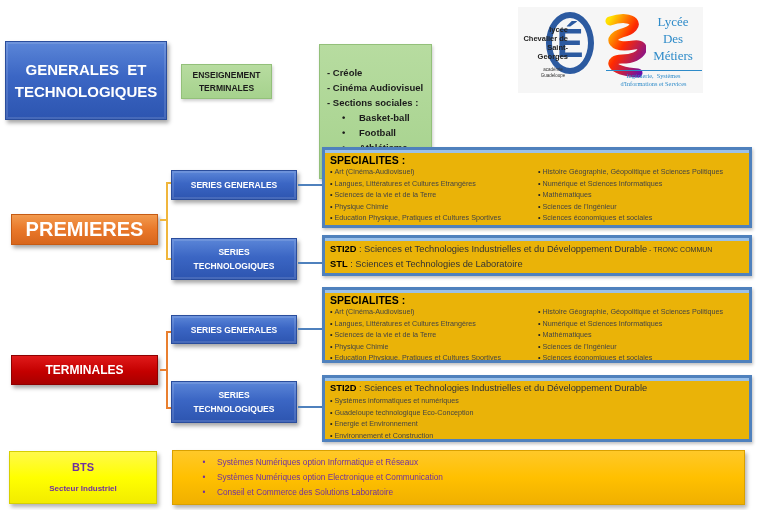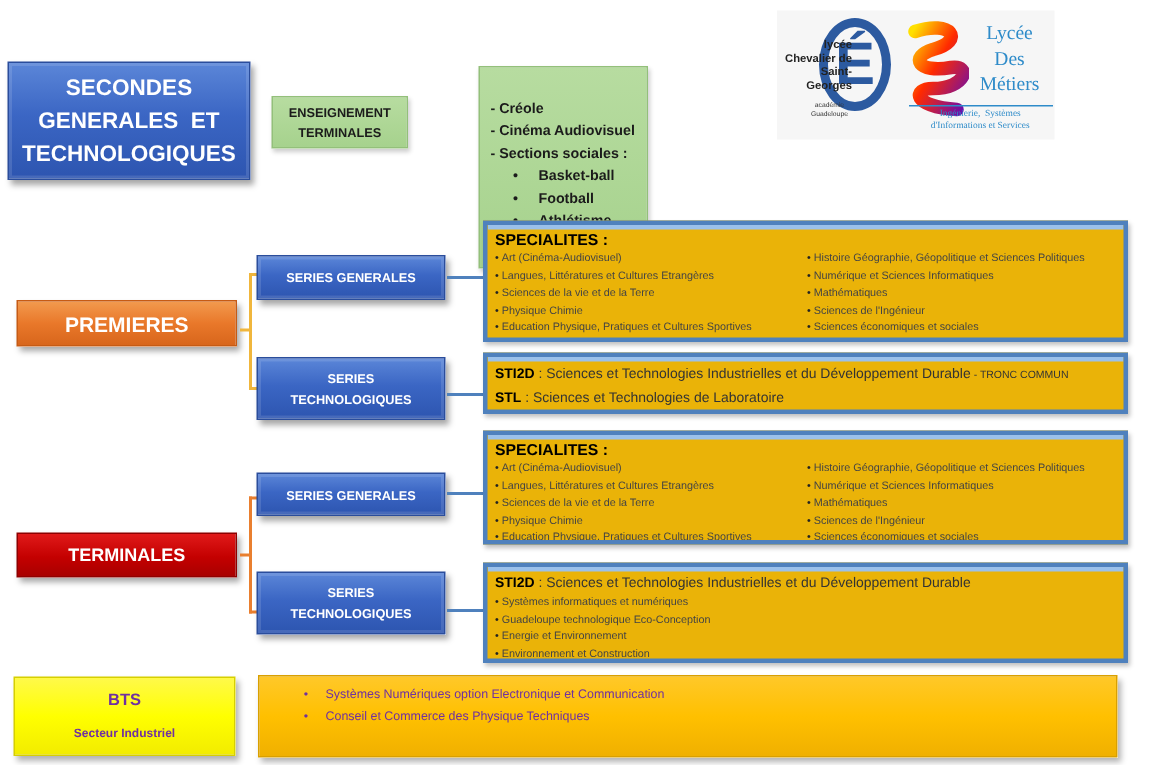--- a/index.html
+++ b/index.html
@@ -60,21 +60,20 @@
     box-shadow: 2px 3px 4px rgba(0,0,0,0.3);
     color: #7030a0;
   }
   .gold-box ul { list-style: none; font-size: 8.3px; line-height: 15px; }
   .gold-box li::before { content: "\2022"; color: #7030a0; display: inline-block; width: 26px; text-align: center; }
 </style>
 </head>
 <body>
 
 <div class="abs blue-box" style="left:5px; top:41px; width:162px; height:79px; font-size:15px; line-height:22px;">
-  <div>SECONDES</div>
   <div style="white-space:pre;">GENERALES  ET</div>
   <div>TECHNOLOGIQUES</div>
 </div>
 
 <div class="abs green-box" style="left:181px; top:64px; width:91px; height:35px; font-size:8.5px; line-height:13px; text-align:center; padding-top:4px;">
   <div>ENSEIGNEMENT</div>
   <div>TERMINALES</div>
 </div>
 
 <div class="abs green-box" style="left:319px; top:1px; width:113px; height:135px; font-size:9.5px; line-height:15px; padding:20px 0 0 7px;margin-top:43px;">
@@ -116,21 +115,21 @@
       <div>Métiers</div>
     </div>
     <div class="abs" style="left:2px; top:61px; width:96px; height:1px; background:#2e8bc9;"></div>
     <div class="abs" style="left:0; top:63px; width:99px; font-family:'Liberation Serif',serif; font-size:6.3px; line-height:8px; color:#2e8bc9; text-align:center;">
       <div style="white-space:pre;">Ingénierie,  Systèmes</div>
       <div>d'Informations et Services</div>
     </div>
   </div>
 </div>
 
-<div class="abs orange-box" style="left:11px; top:200px; width:147px; height:31px; font-size:14px;">
+<div class="abs orange-box" style="left:11px; top:214px; width:147px; height:31px; font-size:20px;">
   <span>PREMIERES</span>
 </div>
 
 <div class="bracket-h" style="left:160px; top:219px; width:7px; background:#f0b63c;"></div>
 <div class="bracket-v" style="left:166px; top:182px; height:78px; background:#f0b63c;"></div>
 <div class="bracket-h" style="left:166px; top:182px; width:6px; background:#f0b63c;"></div>
 <div class="bracket-h" style="left:166px; top:258px; width:6px; background:#f0b63c;"></div>
 
 <div class="abs blue-box" style="left:171px; top:170px; width:126px; height:30px; font-size:8.5px;">
   <span>SERIES GENERALES</span>
@@ -224,16 +223,17 @@
   </ul>
 </div>
 
 <div class="abs yellow-box" style="left:9px; top:451px; width:148px; height:53px; padding-top:8px;">
   <div style="font-size:11px; font-weight:bold; line-height:14px;">BTS</div>
   <div style="font-size:8px; font-weight:bold; margin-top:10px;">Secteur Industriel</div>
 </div>
 
 <div class="abs gold-box" style="left:172px; top:450px; width:573px; height:55px; padding:4px 0 0 18px;">
   <ul>
+    <li>Systèmes Numériques option Informatique et Réseaux</li>
     <li>Systèmes Numériques option Electronique et Communication</li>
-    <li>Conseil et Commerce des Physique Techniques</li>
+    <li>Conseil et Commerce des Solutions Laboratoire</li>
   </ul>
 </div>
 
 </body></html>

